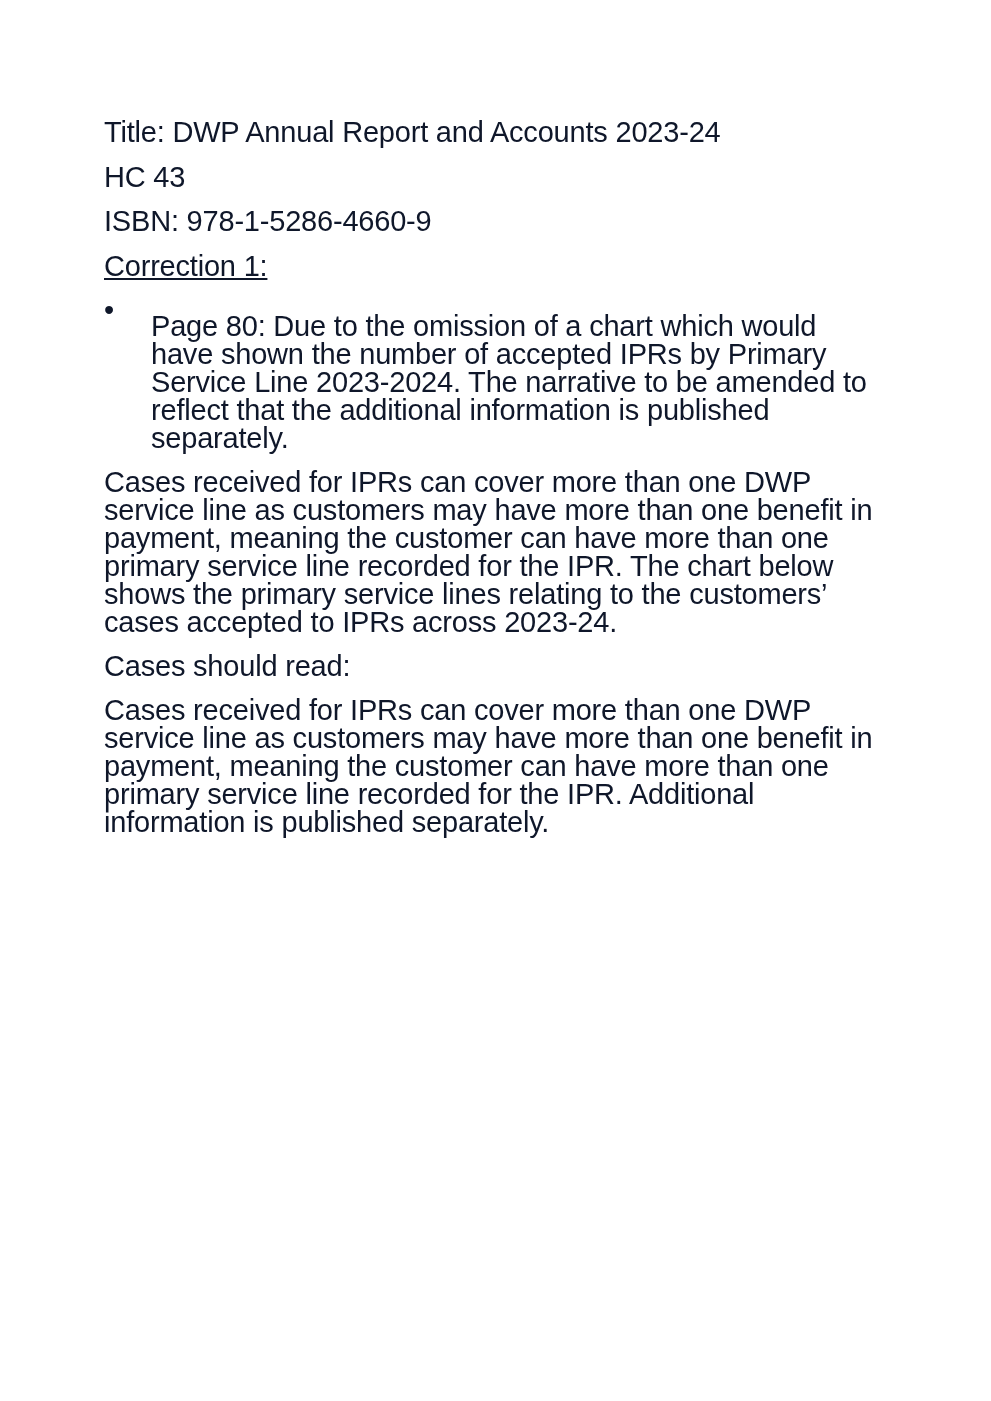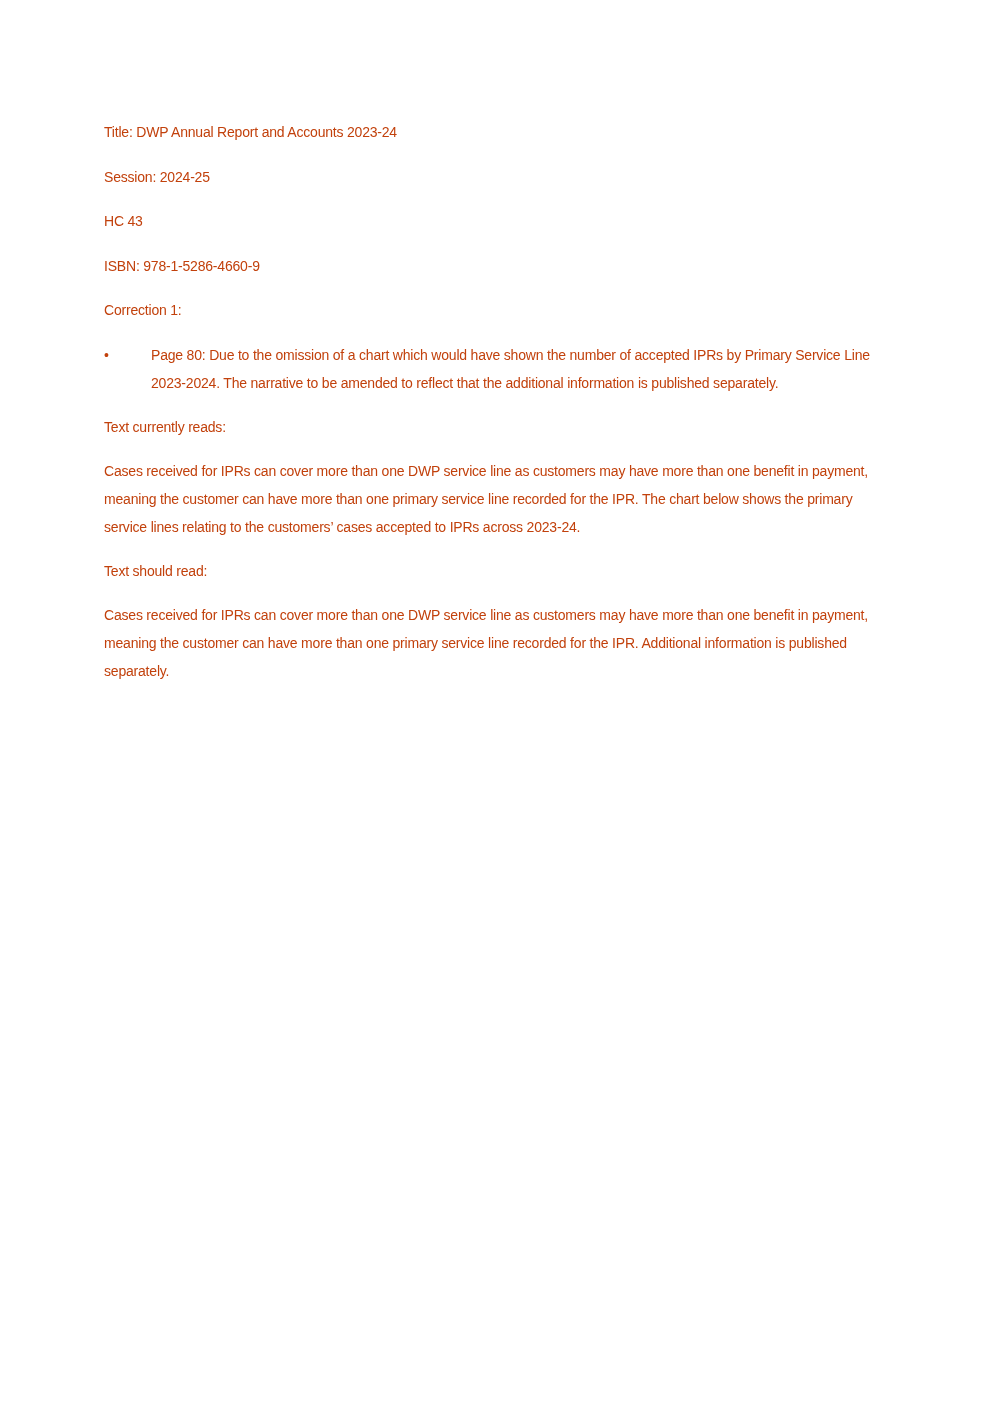--- a/index.html
+++ b/index.html
@@ -1,41 +1,39 @@
 <!DOCTYPE html>
 <html><head>
   <meta charset="utf-8">
   <style>
     html, body { margin: 0; padding: 0; background: #ffffff; }
     body { width: 991px; height: 1401px; position: relative; overflow: hidden; }
     .page {
       position: absolute; left: 104px; top: 118px; width: 780px;
       font-family: "Liberation Sans", sans-serif;
-      font-size: 14px; color: #c2410c; line-height: 28px;
+      font-size: 29px; color: #0f172a; line-height: 28px;
       letter-spacing: -0.2px;
     }
     .line { margin: 0 0 16.5px 0; }
-    .underline { text-underline-offset: 2px; }
+    .underline { text-decoration: underline; text-underline-offset: 2px; }
     .bullet-row { display: flex; margin: 0 0 16px 0; }
     .bullet { width: 47px; flex: 0 0 47px; }
-    .bullet-text { flex: 1; }
+    .bullet-text { flex: 1; margin-top: 16px; }
     .para { margin: 0 0 16px 0; }
   </style>
 </head>
 <body>
 
 <div class="page">
   <p class="line">Title: DWP Annual Report and Accounts 2023-24</p>
-  <p class="line">Session: 2024-25</p>
   <p class="line">HC 43</p>
   <p class="line">ISBN: 978-1-5286-4660-9</p>
   <p class="line underline">Correction 1:</p>
 
   <div class="bullet-row">
     <span class="bullet">•</span>
     <span class="bullet-text">Page 80: Due to the omission of a chart which would have shown the number of accepted IPRs by Primary Service Line 2023-2024. The narrative to be amended to reflect that the additional information is published separately.</span>
   </div>
 
-  <p class="para">Text currently reads:</p>
   <p class="para">Cases received for IPRs can cover more than one DWP service line as customers may have more than one benefit in payment, meaning the customer can have more than one primary service line recorded for the IPR. The chart below shows the primary service lines relating to the customers’ cases accepted to IPRs across 2023-24.</p>
-  <p class="para">Text should read:</p>
+  <p class="para">Cases should read:</p>
   <p class="para">Cases received for IPRs can cover more than one DWP service line as customers may have more than one benefit in payment, meaning the customer can have more than one primary service line recorded for the IPR. Additional information is published separately.</p>
 </div>
 
 </body></html>

